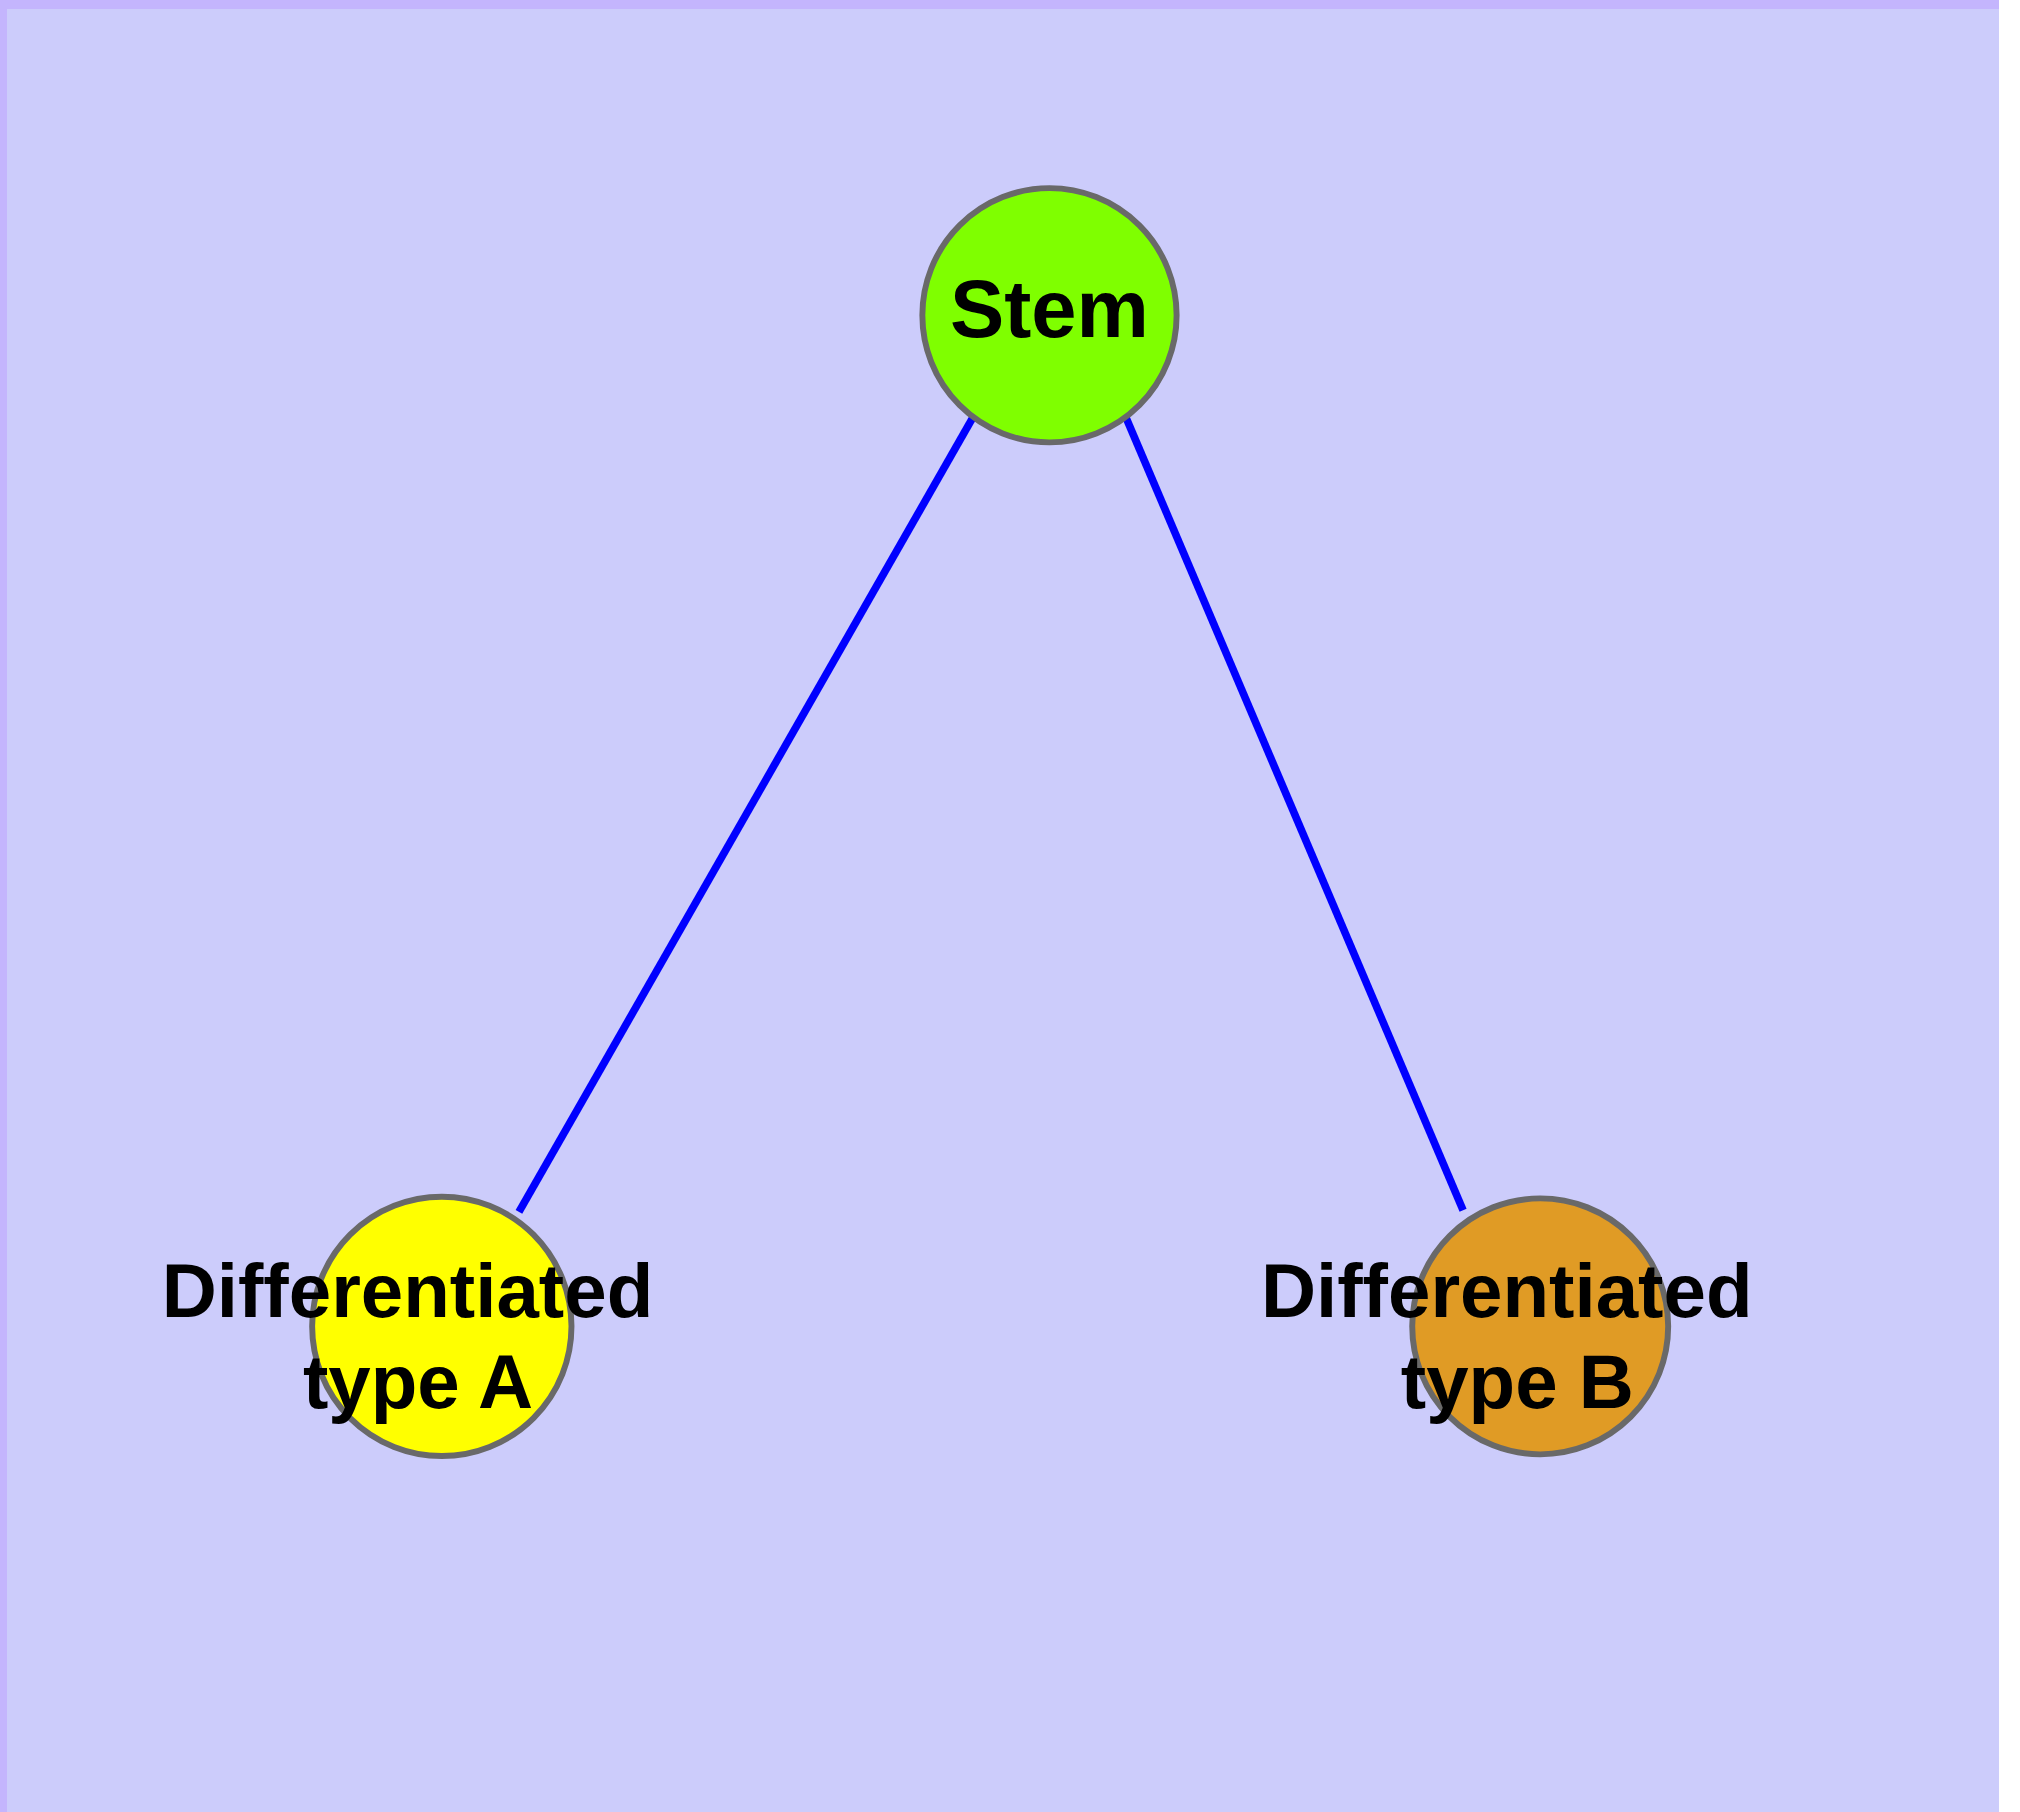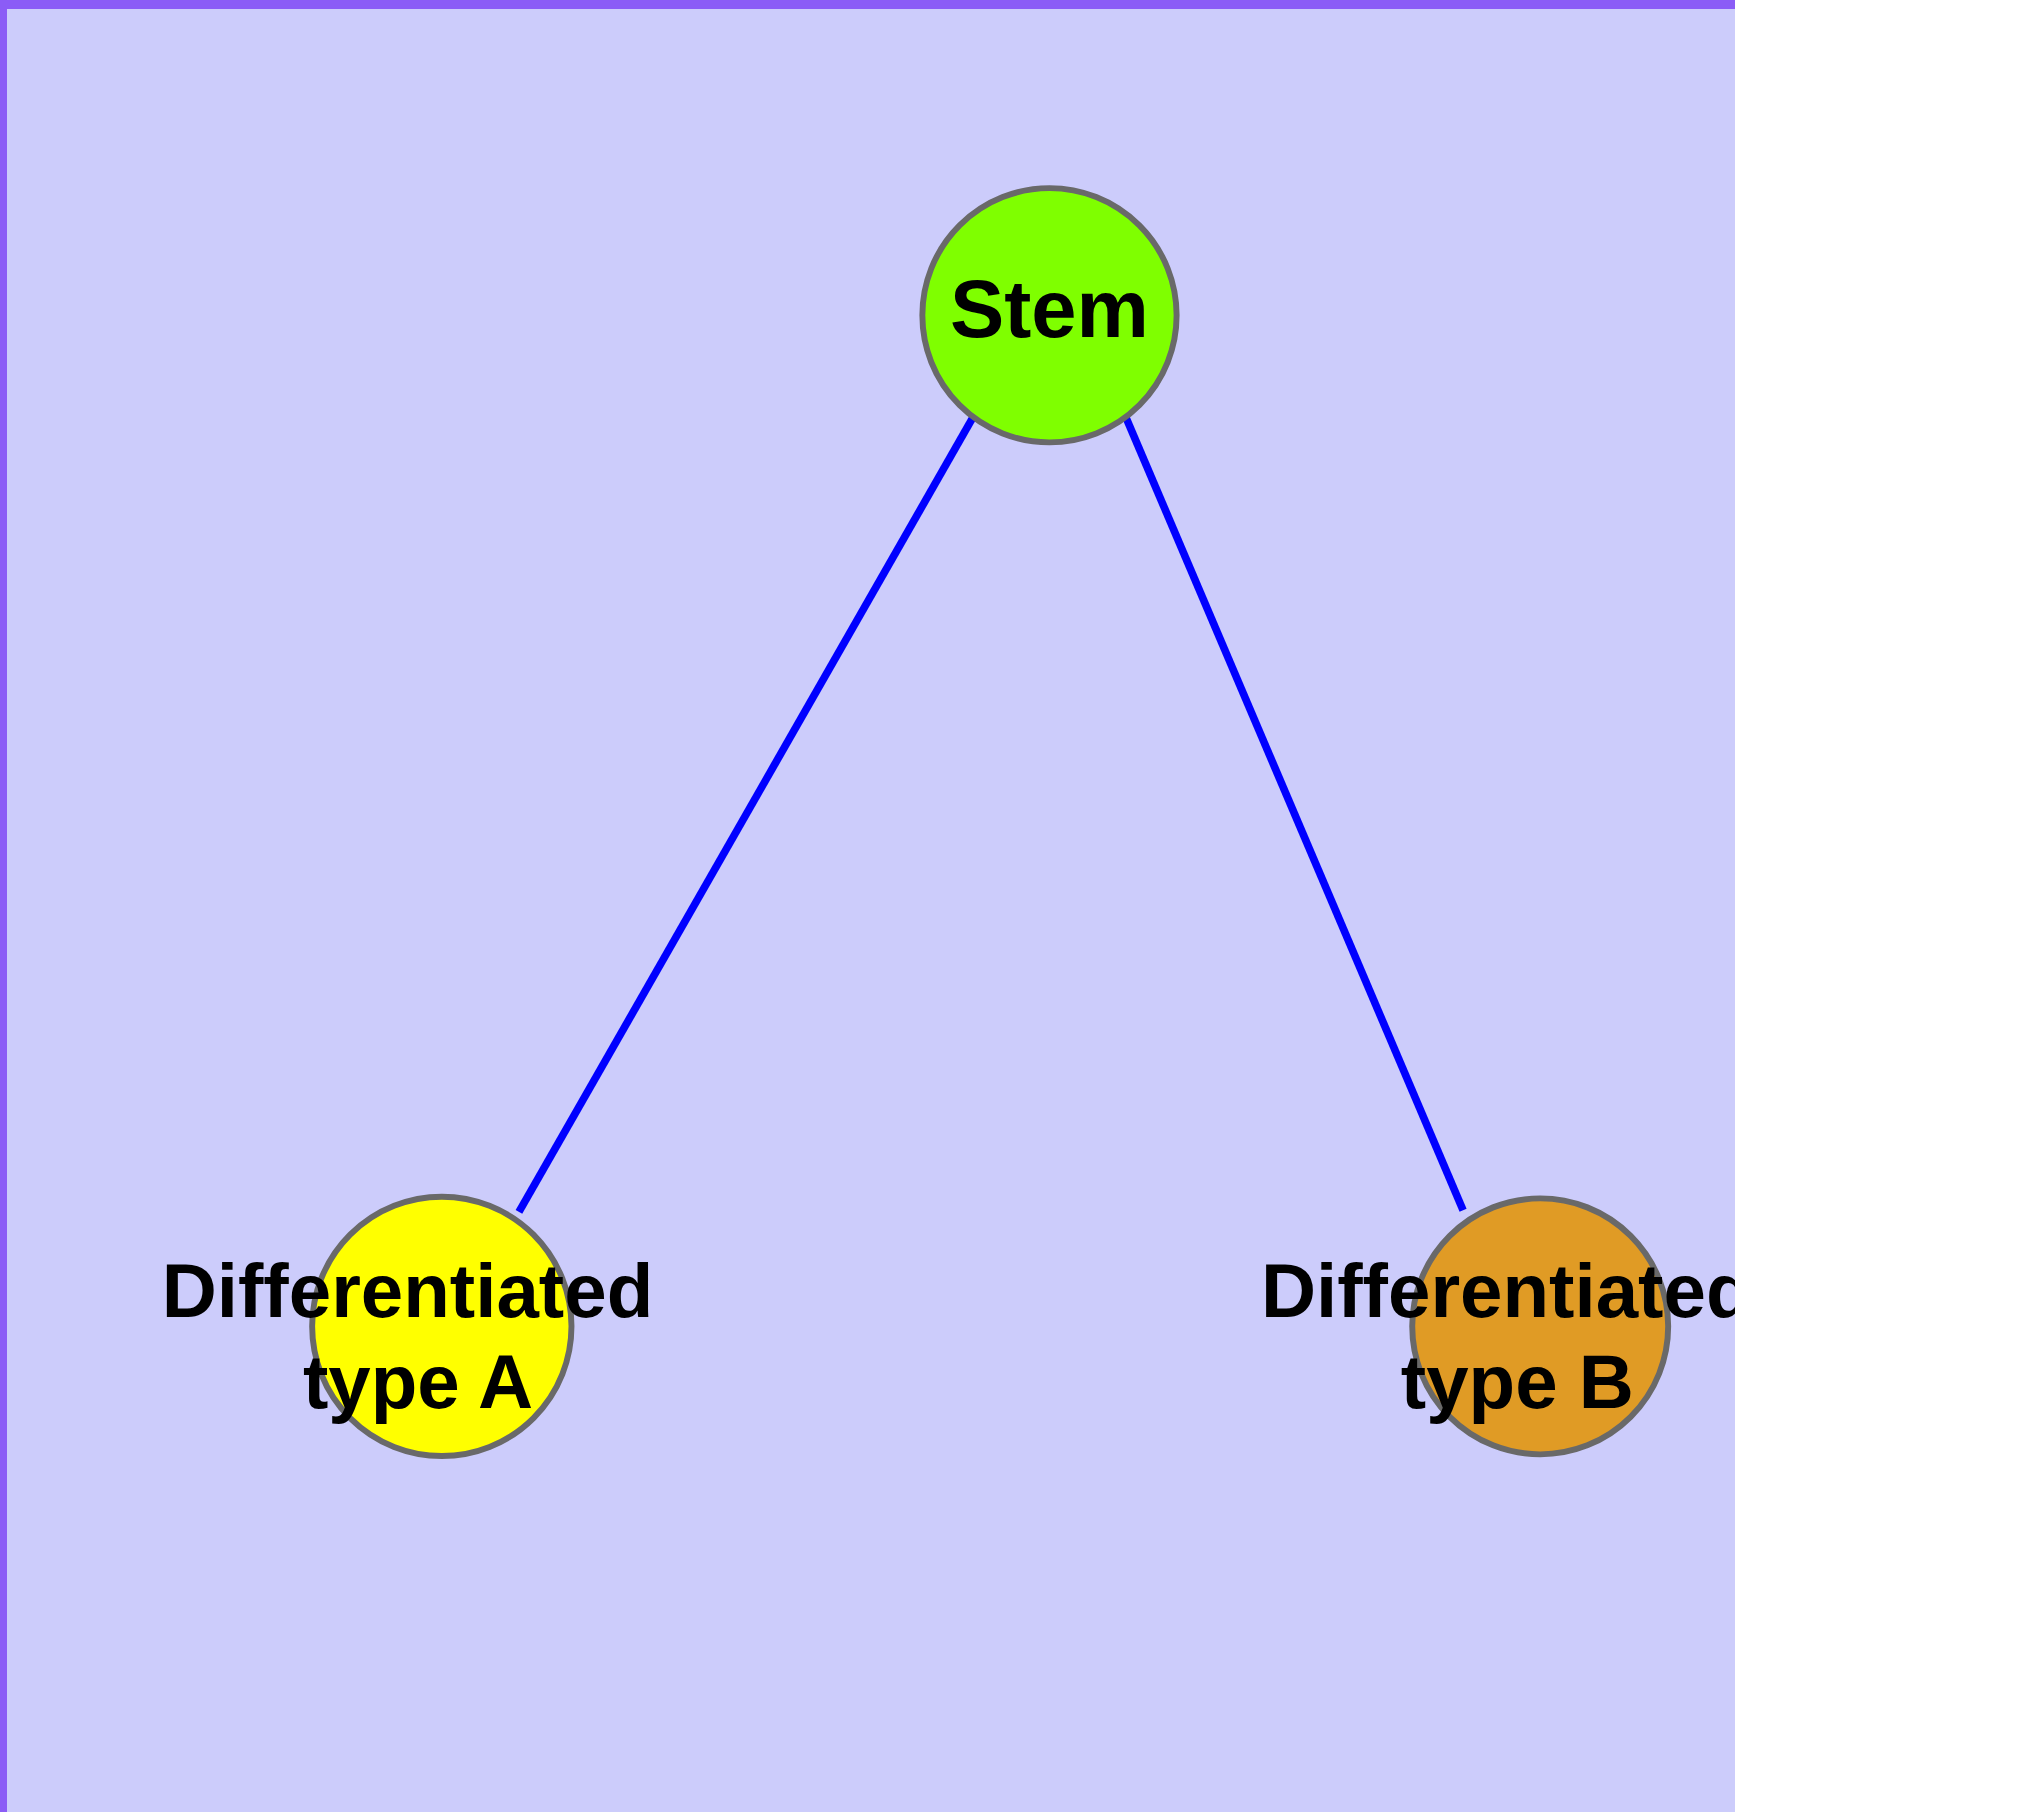--- a/index.html
+++ b/index.html
@@ -2,23 +2,23 @@
 <html style="font-size:13.6px"><head>
 <meta charset="utf-8">
 <style>
   html, body {
     margin: 0;
     padding: 0;
     background: #ffffff;
   }
   #canvas {
     position: relative;
-    width: 1735px;
+    width: 1999px;
     height: 1812px;
-    background: #8b5cf6;
+    background: #c4b5fd;
     overflow: hidden;
     font-family: "Liberation Sans", "DejaVu Sans", sans-serif;
   }
   #plot-area {
     position: absolute;
     left: 6.8px;
     top: 8.5px;
     width: 2014px;
     height: 1804px;
     background: #ccccfb;

